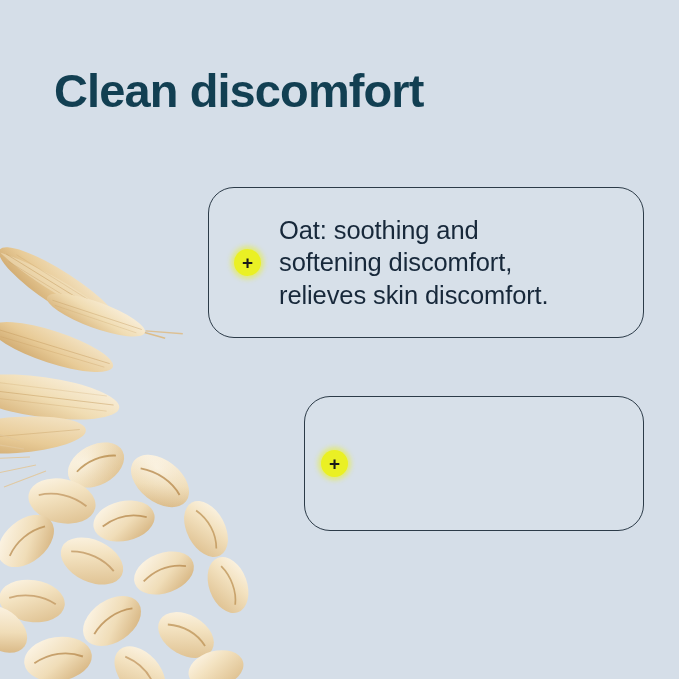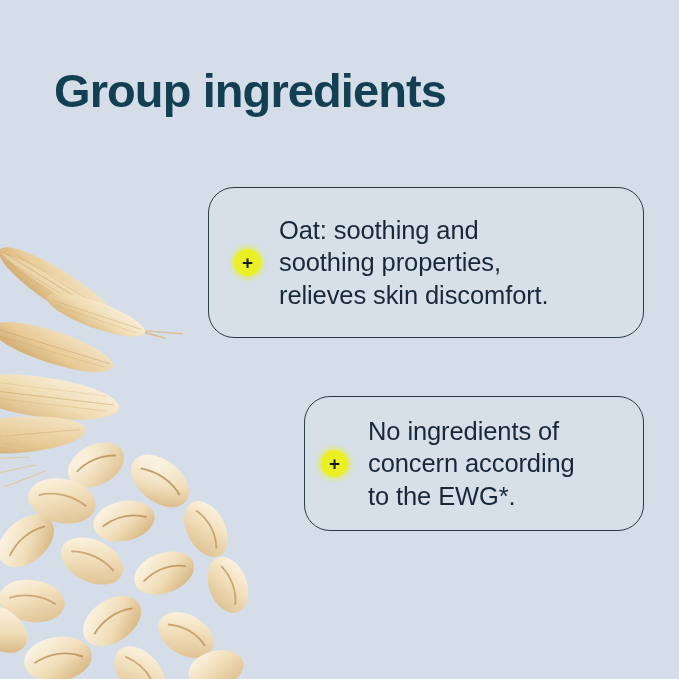--- a/index.html
+++ b/index.html
@@ -205,30 +205,27 @@
         <g transform="translate(0,400) rotate(35)">
           <ellipse rx="30" ry="20" fill="url(#flakeG2)"></ellipse>
         </g>
         <g transform="translate(216,440) rotate(-15)">
           <ellipse rx="28" ry="18" fill="url(#flakeG)"></ellipse>
         </g>
       </g>
     </svg>
   </div>
 
-  <h1 id="page-title">Group ingredients</h1>
+  <h1 id="page-title">Clean discomfort</h1>
 
   <div class="card" id="card-oat">
     <div class="badge">+</div>
     <div class="card-text">Oat:  soothing  and
-soothing properties,
+softening discomfort,
 relieves skin discomfort.</div>
   </div>
 
   <div class="card" id="card-ewg">
     <div class="badge">+</div>
-    <div class="card-text">No ingredients of
-concern according
-to the EWG*.</div>
   </div>
 
 
 </div>
 
 </body></html>

